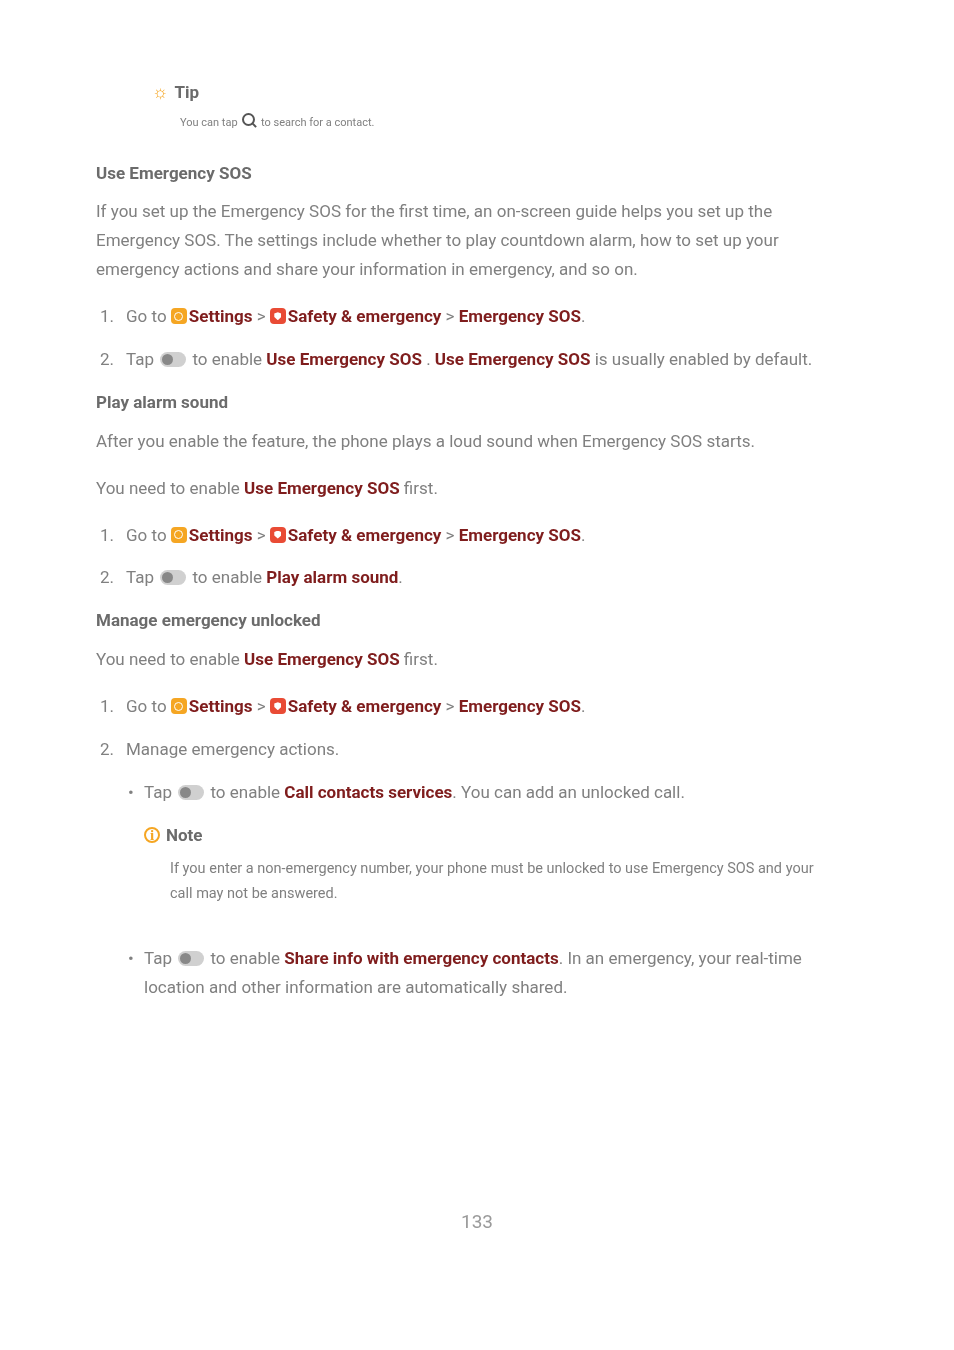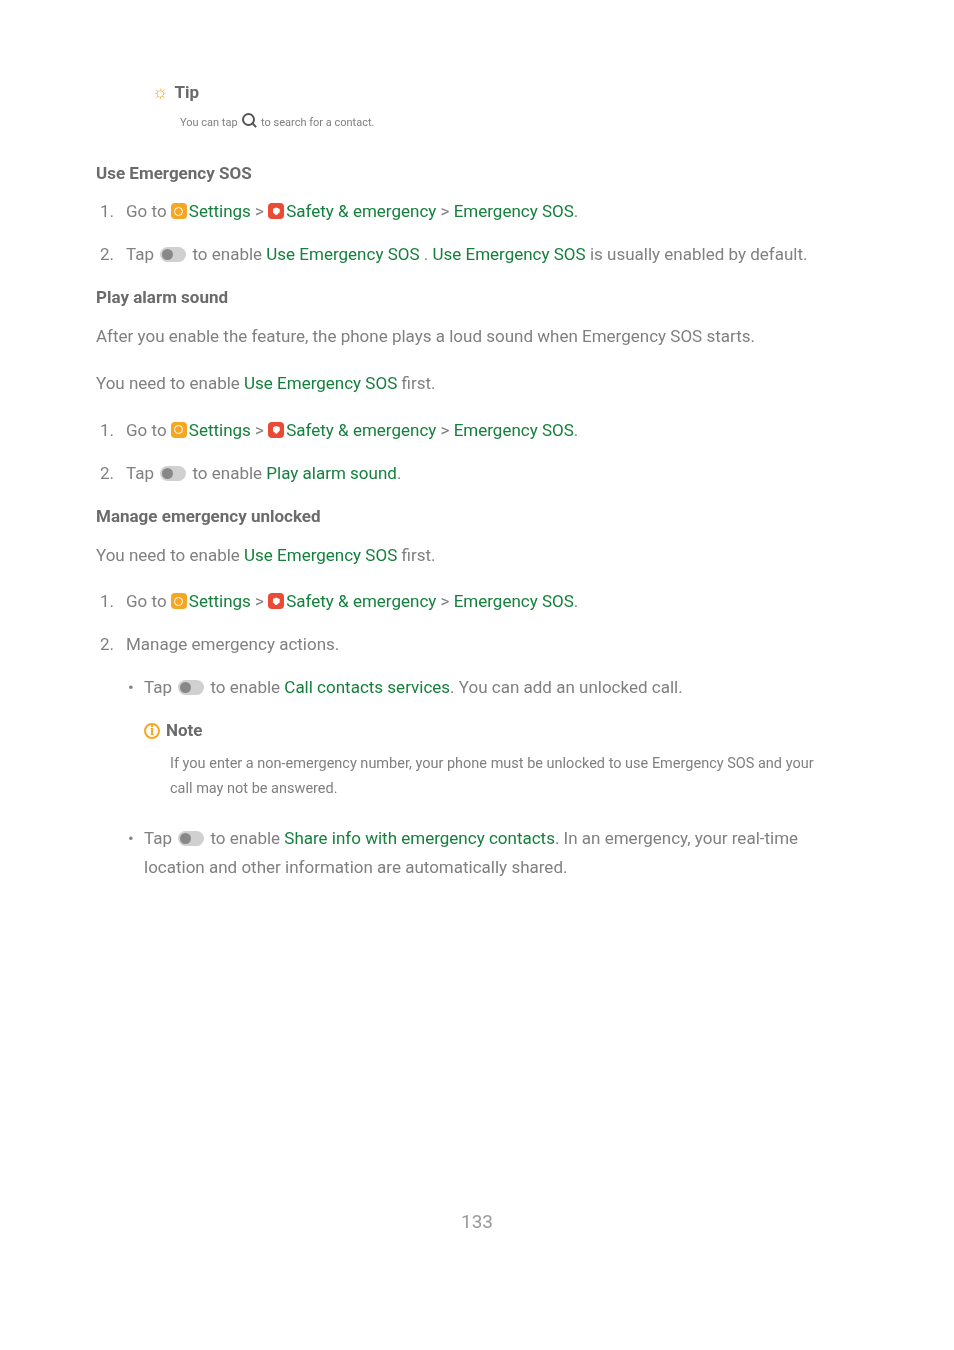--- a/index.html
+++ b/index.html
@@ -35,21 +35,21 @@
     font-size: 11px;
     color: #808080;
     margin-bottom: 26px;
   }
   .note-body {
     margin-left: 90px;
     margin-right: 40px;
     font-size: 14.5px;
     color: #808080;
     line-height: 1.75;
-    margin-bottom: 22px;
+    margin-bottom: 38px;
   }
   .search-icon {
     display: inline-block; width: 14px; height: 14px;
     position: relative; vertical-align: -1px; margin: 0 2px;
   }
   .search-icon::before {
     content: ""; position: absolute; width: 9px; height: 9px;
     border: 2px solid #555; border-radius: 50%; top: 0; left: 0;
   }
   .search-icon::after {
@@ -71,21 +71,21 @@
     color: #808080;
   }
   ul.sub { list-style: none; margin-top: 14px; }
   ul.sub > li {
     position: relative; padding-left: 18px; margin-bottom: 12px;
     color: #808080;
   }
   ul.sub > li::before {
     content: "•"; position: absolute; left: 2px; color: #808080;
   }
-  .bold { font-weight: 400; color: #15803d; }
+  .bold { font-weight: 700; color: #7f1d1d; }
   .icon-settings {
     display: inline-flex; width: 16px; height: 16px; background: #f5a623;
     border-radius: 4px; vertical-align: -2px; margin-right: 2px;
     align-items: center; justify-content: center; color: #fff;
     font-size: 11px; position: relative;
   }
   .icon-settings::before {
     content: ""; width: 7px; height: 7px; border: 1.5px solid #fff;
     border-radius: 50%; position: absolute;
   }
@@ -122,20 +122,21 @@
   <span class="tip-icon">☼</span>
   <span>Tip</span>
 </div>
 <div class="tip-body">
   <span>You can tap </span>
   <span class="search-icon"></span>
   <span> to search for a contact.</span>
 </div>
 
 <div class="h4">Use Emergency SOS</div>
+<p class="para">If you set up the Emergency SOS for the first time, an on-screen guide helps you set up the Emergency SOS. The settings include whether to play countdown alarm, how to set up your emergency actions and share your information in emergency, and so on.</p>
 
 <ol>
   <li class="inline-seq">
     <span>Go to </span>
     <span class="icon-settings"></span><span class="bold">Settings</span><span class="sep"> &gt; </span><span class="icon-safety"></span><span class="bold">Safety &amp; emergency</span><span class="sep"> &gt; </span><span class="bold">Emergency SOS</span>.
   </li>
   <li>
     <span>Tap </span>
     <span class="toggle"></span>
     <span> to enable </span>

